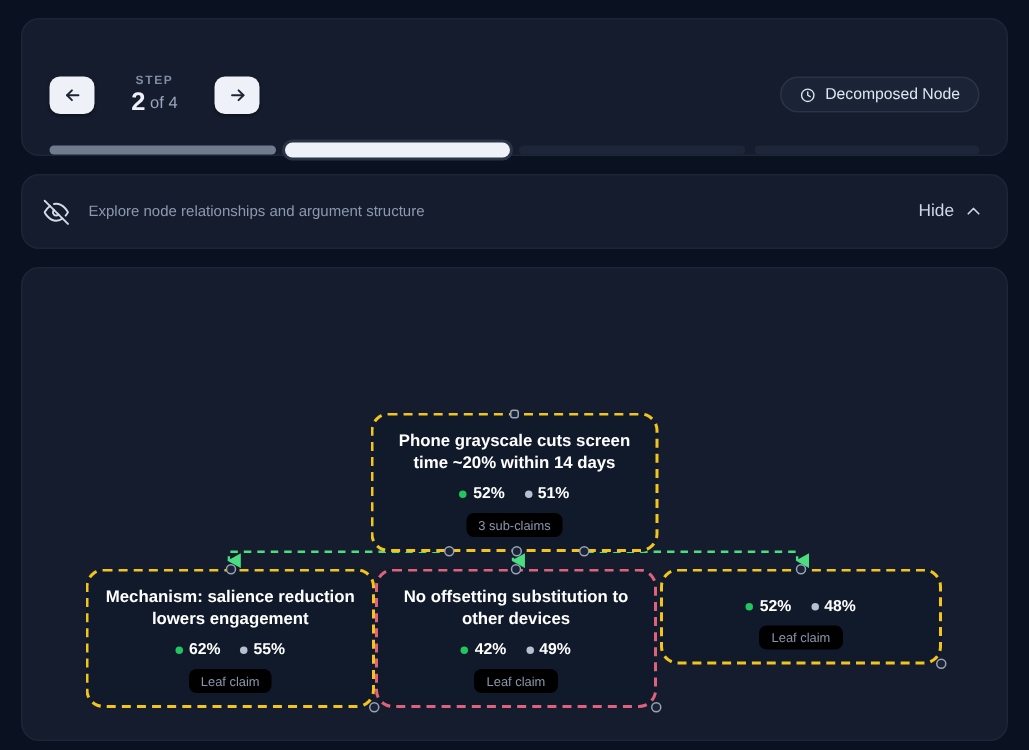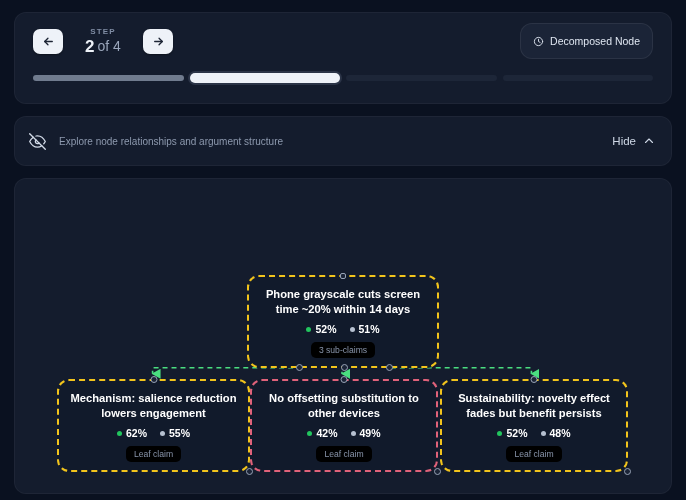--- a/index.html
+++ b/index.html
@@ -23,21 +23,21 @@
   
   .panel {
     background: #141c2d;
     border-radius: 12px;
     border: 1px solid rgba(255,255,255,0.045);
   }
 
   
   .step-panel {
     height: 92px;
-    padding: 6px 18px 0 18px;
+    padding: 28px 18px 0 18px;
     position: relative;
   }
 
   .step-top {
     display: flex;
     align-items: center;
     height: 44px;
   }
 
   .nav-btn {
@@ -72,33 +72,33 @@
     color: #eef2f8;
     line-height: 18px;
     white-space: nowrap;
   }
   .step-current {
     font-size: 17px;
     font-weight: 700;
     vertical-align: -1px;
   }
   .step-of {
-    font-size: 14px;
+    font-size: 11px;
     color: #9aa6bb;
     font-weight: 400;
     margin-left: 3px;
   }
 
   .spacer { flex: 1 1 auto; }
 
   .badge {
     display: inline-flex;
     align-items: center;
     gap: 6px;
-    height: 36px;
+    height: 24px;
     padding: 0 12px;
     border-radius: 12px;
     background: #1b2437;
     border: 1px solid rgba(255,255,255,0.07);
     color: #dfe6f1;
     font-size: 10.5px;
     font-weight: 500;
     cursor: pointer;
     justify-content: flex-end;
   }
@@ -367,21 +367,20 @@
           <i class="dot grey"></i>
           <span>49%</span>
         </span>
       </div>
       <span class="pill">Leaf claim</span>
       <div class="handle" style="right:-5px; bottom:-5px;"></div>
     </div>
 
     <div class="node" style="left:425px; top:200px; width:188px;">
       <div class="handle" style="left:50%; top:-5px; transform:translateX(-50%);"></div>
-      <div class="node-title">Sustainability: novelty effect fades but benefit persists</div>
       <div class="stats">
         <span class="stat">
           <i class="dot green"></i>
           <span>52%</span>
         </span>
         <span class="stat">
           <i class="dot grey"></i>
           <span>48%</span>
         </span>
       </div>

